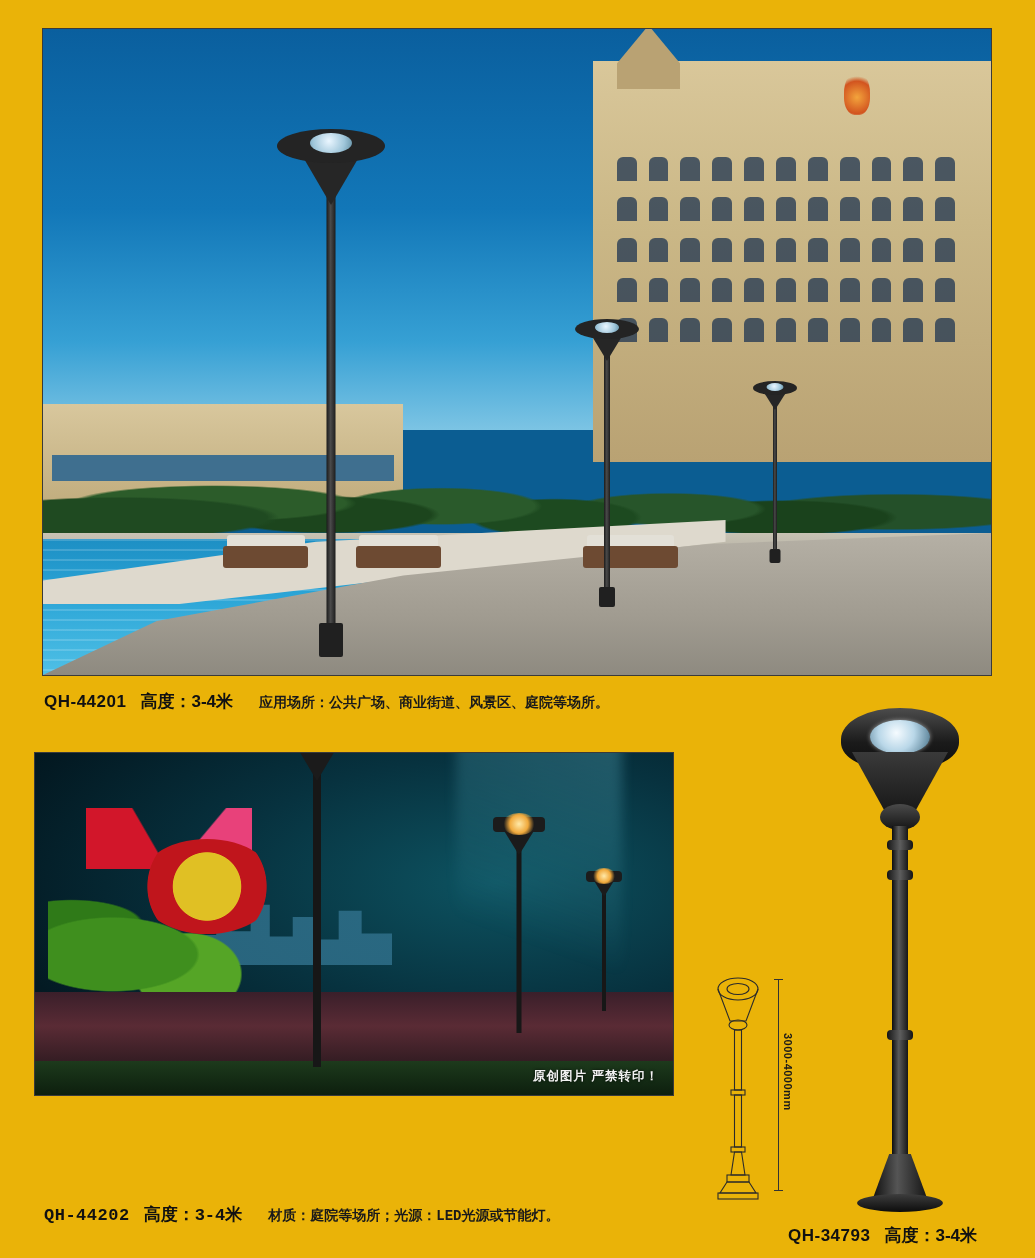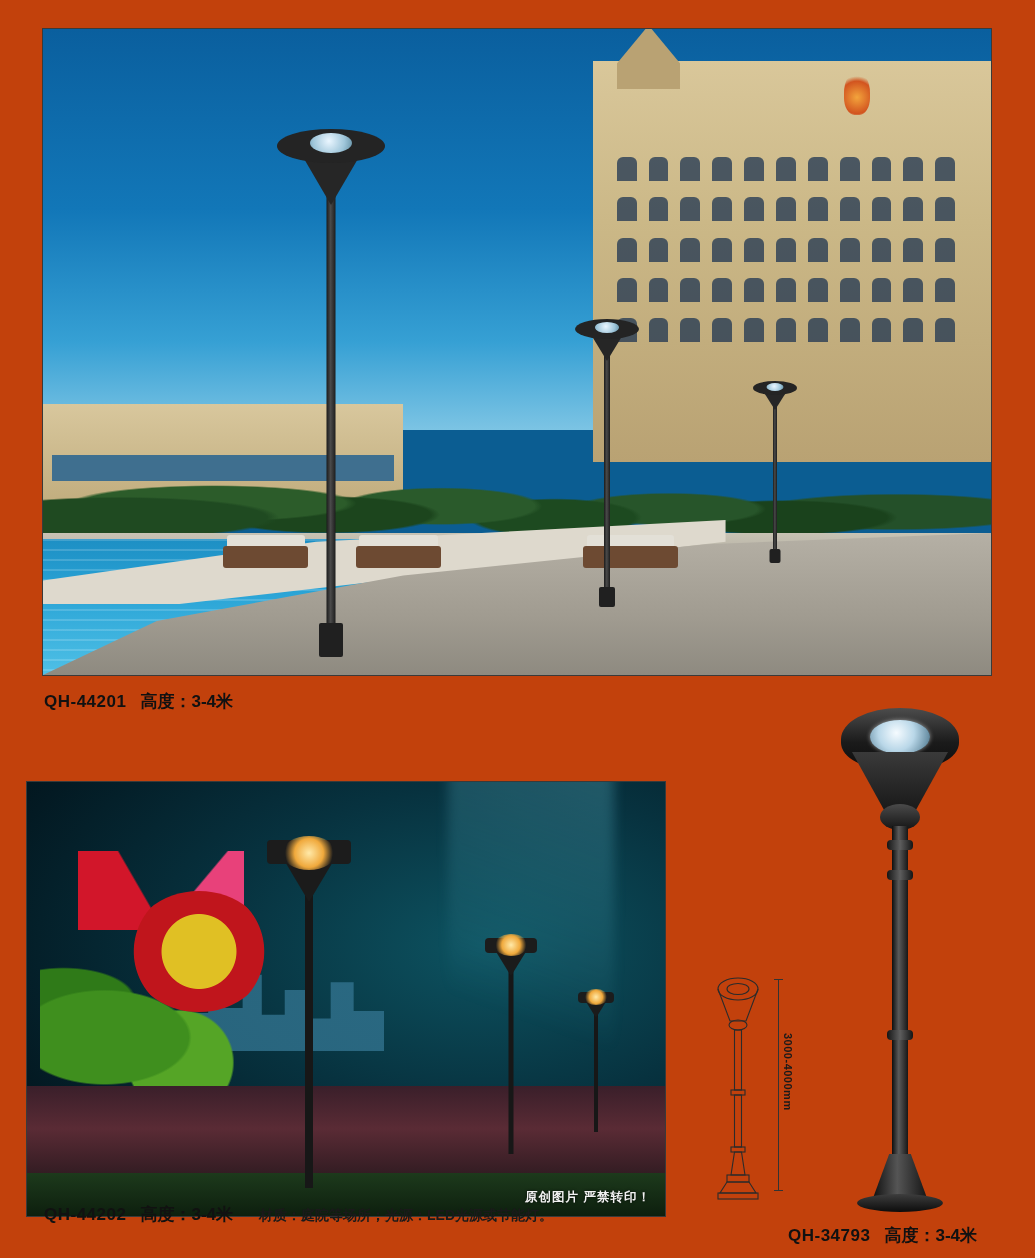--- a/index.html
+++ b/index.html
@@ -11,21 +11,21 @@
     width: 1035px;
     height: 1258px;
     position: relative;
     font-family: "Liberation Sans", sans-serif;
     overflow: hidden;
   }
 
   .page {
     position: absolute;
     inset: 0;
-    background: #c2410c;
+    background: #eab308;
   }
 
   
   .photo-top {
     position: absolute;
     left: 42px;
     top: 28px;
     width: 950px;
     height: 648px;
     overflow: hidden;
@@ -220,29 +220,28 @@
   .cap-desc {
     font-size: 14px;
     font-weight: bold;
     margin-left: 26px;
     color: #1a1a1a;
   }
 
   
   .photo-night {
     position: absolute;
-    left: 26px;
+    left: 34px;
     top: 752px;
     width: 640px;
-    height: 436px;
+    height: 344px;
     overflow: hidden;
     border: 1px solid #3a3a3a;
     box-sizing: border-box;
     background: #04202a;
-    margin-top: 29px;
   }
   .night-sky {
     position: absolute;
     inset: 0;
     background: radial-gradient(ellipse at 72% 38%, #0d5361 0%, #07323f 42%, #031a23 78%, #010e14 100%);
   }
   .night-beam {
     position: absolute;
     left: 66%;
     top: -10%;
@@ -466,21 +465,21 @@
     left: 82px;
     top: 58px;
     font-size: 11px;
     font-weight: bold;
     color: #1a1a1a;
     writing-mode: vertical-rl;
     letter-spacing: 0.5px;
   }
 
   .cap1 { left: 44px; top: 690px; }
-  .cap2 { left: 44px; top: 1203px; }
+  .cap2 { left: 44px; top: 1203px; font-family: Liberation Mono, monospace; }
   .cap3 { left: 788px; top: 1224px; }
   .cap-row { display: flex; align-items: baseline; }
 </style>
 </head>
 <body>
 
 <div class="page">
 
   <div class="photo-top">
     <div class="sky"></div>
@@ -578,20 +577,21 @@
       <div class="arms" style="top:16px;border-width:19px 12px 0 12px;"></div>
       <div class="hood" style="top:6px;width:44px;height:14px;"></div>
       <div class="lens" style="top:8px;width:17px;height:8px;"></div>
     </div>
   </div>
 
   <div class="caption cap1">
     <div class="cap-row">
       <span class="cap-code">QH-44201</span>
       <span class="cap-height">高度：3-4米</span>
+      <span class="cap-desc">应用场所：公共广场、商业街道、风景区、庭院等场所。</span>
     </div>
   </div>
 
   <div class="photo-night">
     <div class="night-sky"></div>
     <div class="night-beam"></div>
     <div class="city-mini"></div>
     <div class="dragon"></div>
     <div class="dragon-crest"></div>
     <div class="dragon-head"></div>

